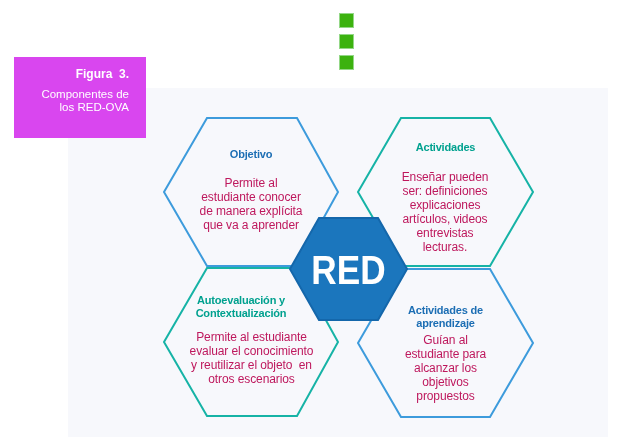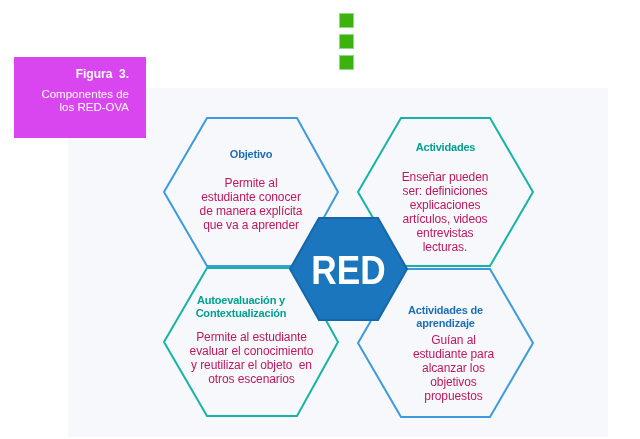--- a/index.html
+++ b/index.html
@@ -82,21 +82,21 @@
 
   <div class="hex-text hex-title accent-teal" style="left:156px;top:294px;width:170px;">Autoevaluación y
 Contextualización</div>
   <div class="hex-text hex-body" style="left:158px;top:330px;width:187px;">Permite al estudiante
 evaluar el conocimiento
 y reutilizar el objeto&nbsp; en
 otros escenarios</div>
 
   <div class="hex-text hex-title accent-blue" style="left:375px;top:304px;width:141px;">Actividades de
 aprendizaje</div>
-  <div class="hex-text hex-body" style="left:378px;top:333px;width:151px;">Guían al
+  <div class="hex-text hex-body" style="left:370px;top:333px;width:151px;">Guían al
 estudiante para
 alcanzar los
 objetivos
 propuestos</div>
 
   <div class="red-label">RED</div>
 
 </div>
 
 </body></html>

